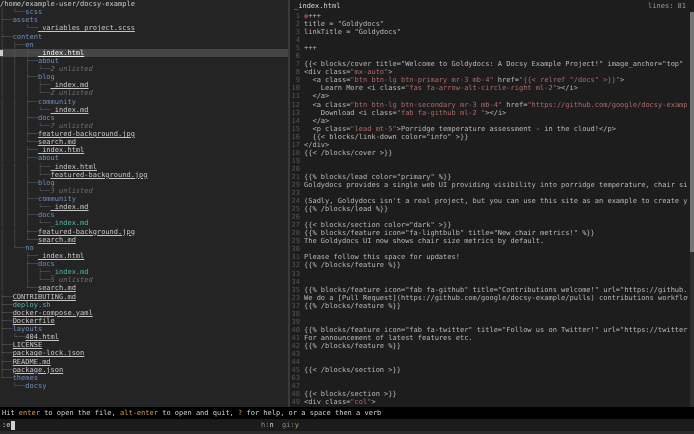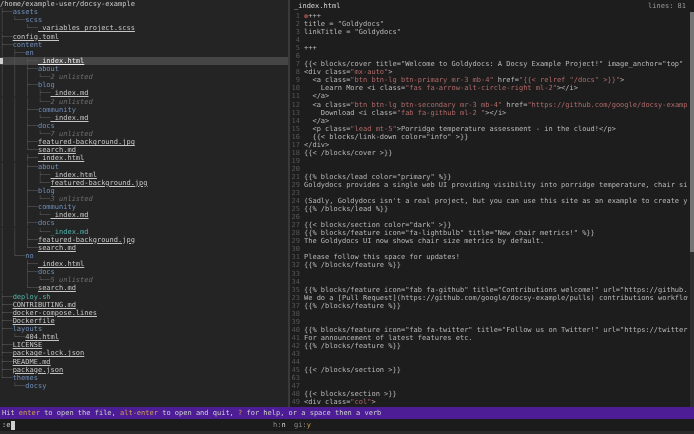--- a/index.html
+++ b/index.html
@@ -34,44 +34,43 @@
   .code-line { height:8.06px; line-height:8.06px; white-space:pre; overflow:hidden; display:flex; }
   .lnum { flex:0 0 14px; text-align:right; padding-right:4px; color:#575757; }
   .ltext { flex:1; overflow:hidden; white-space:pre; }
   .seg-p { color:#b9b9b9; }
   .seg-r { color:#b26a6a; }
   .seg-m { color:#8a4444; }
   
   #preview-scrollbar { position:absolute; right:0; top:12px; width:4px; height:395px; background:#2f2f2f; }
   #preview-scroll-thumb { position:absolute; top:0; left:0; width:4px; height:240px; background:#757575; }
   
-  #status-bar { position:absolute; left:0; top:407px; width:694px; height:12px; background:#4c1d95; line-height:12px; white-space:pre; overflow:hidden; padding-left:2px; }
+  #status-bar { position:absolute; left:0; top:407px; width:694px; height:12px; background:#000000; line-height:12px; white-space:pre; overflow:hidden; padding-left:2px; }
   .st-w { color:#cfcfcf; }
   .st-k { color:#cfa050; }
   
   #input-line { position:absolute; left:0; top:419px; width:694px; height:12px; background:#1b1b1b; line-height:12px; white-space:pre; }
   #input-value { position:absolute; left:2px; top:0; color:#d0d0d0; }
   #input-cursor { position:absolute; left:11px; top:2px; width:4px; height:9px; background:#cfcfcf; }
-  #flags { position:absolute; left:273px; top:0; white-space:pre; }
+  #flags { position:absolute; left:261px; top:0; white-space:pre; }
   .fl-d { color:#8c8c8c; }
   .fl-w { color:#d8d8d8; }
   .fl-k { color:#cfa050; }
   #bottom-strip { position:absolute; left:0; top:431px; width:694px; height:3px; background:#2a2a2a; }
 </style>
 </head>
 <body>
 
 <div id="screen">
 
   <div id="tree-panel">
       <div class="tree-row"><span class="name t-root">/home/example-user/docsy-example</span></div>
+      <div class="tree-row"><span class="branch">│  └──</span><span class="name t-dir">scss</span></div>
       <div class="tree-row"><span class="branch">├──</span><span class="name t-dir">assets</span></div>
-      <div class="tree-row"><span class="branch">│  └──</span><span class="name t-dir">scss</span></div>
       <div class="tree-row"><span class="branch">│     └──</span><span class="name t-file">_variables_project.scss</span></div>
-      <div class="tree-row"><span class="branch">├──</span><span class="name t-file">config.toml</span></div>
       <div class="tree-row"><span class="branch">├──</span><span class="name t-dir">content</span></div>
       <div class="tree-row"><span class="branch">│  ├──</span><span class="name t-dir">en</span></div>
       <div class="tree-row sel"><span class="sel-marker"></span><span class="branch">│  │  ├──</span><span class="name t-file">_index.html</span></div>
       <div class="tree-row"><span class="branch">│  │  ├──</span><span class="name t-dir">about</span></div>
       <div class="tree-row"><span class="branch">│  │  │  └──</span><span class="name t-unlisted">2 unlisted</span></div>
       <div class="tree-row"><span class="branch">│  │  ├──</span><span class="name t-dir">blog</span></div>
       <div class="tree-row"><span class="branch">│  │  │  ├──</span><span class="name t-file">_index.md</span></div>
       <div class="tree-row"><span class="branch">│  │  │  └──</span><span class="name t-unlisted">2 unlisted</span></div>
       <div class="tree-row"><span class="branch">│  │  ├──</span><span class="name t-dir">community</span></div>
       <div class="tree-row"><span class="branch">│  │  │  └──</span><span class="name t-file">_index.md</span></div>
@@ -87,25 +86,26 @@
       <div class="tree-row"><span class="branch">│  │  │  └──</span><span class="name t-unlisted">3 unlisted</span></div>
       <div class="tree-row"><span class="branch">│  │  ├──</span><span class="name t-dir">community</span></div>
       <div class="tree-row"><span class="branch">│  │  │  └──</span><span class="name t-file">_index.md</span></div>
       <div class="tree-row"><span class="branch">│  │  ├──</span><span class="name t-dir">docs</span></div>
       <div class="tree-row"><span class="branch">│  │  │  └──</span><span class="name t-exec">_index.md</span></div>
       <div class="tree-row"><span class="branch">│  │  ├──</span><span class="name t-file">featured-background.jpg</span></div>
       <div class="tree-row"><span class="branch">│  │  └──</span><span class="name t-file">search.md</span></div>
       <div class="tree-row"><span class="branch">│  └──</span><span class="name t-dir">no</span></div>
       <div class="tree-row"><span class="branch">│     ├──</span><span class="name t-file">_index.html</span></div>
       <div class="tree-row"><span class="branch">│     ├──</span><span class="name t-dir">docs</span></div>
+      <div class="tree-row"><span class="branch">│     │  ├──</span><span class="name t-exec">_index.md</span></div>
       <div class="tree-row"><span class="branch">│     │  └──</span><span class="name t-unlisted">5 unlisted</span></div>
       <div class="tree-row"><span class="branch">│     └──</span><span class="name t-file">search.md</span></div>
+      <div class="tree-row"><span class="branch">├──</span><span class="name t-file">CONTRIBUTING.md</span></div>
       <div class="tree-row"><span class="branch">├──</span><span class="name t-exec">deploy.sh</span></div>
-      <div class="tree-row"><span class="branch">├──</span><span class="name t-file">CONTRIBUTING.md</span></div>
-      <div class="tree-row"><span class="branch">├──</span><span class="name t-file">docker-compose.lines</span></div>
+      <div class="tree-row"><span class="branch">├──</span><span class="name t-file">docker-compose.yaml</span></div>
       <div class="tree-row"><span class="branch">├──</span><span class="name t-file">Dockerfile</span></div>
       <div class="tree-row"><span class="branch">├──</span><span class="name t-dir">layouts</span></div>
       <div class="tree-row"><span class="branch">│  └──</span><span class="name t-file">404.html</span></div>
       <div class="tree-row"><span class="branch">├──</span><span class="name t-file">LICENSE</span></div>
       <div class="tree-row"><span class="branch">├──</span><span class="name t-file">package-lock.json</span></div>
       <div class="tree-row"><span class="branch">├──</span><span class="name t-file">README.md</span></div>
       <div class="tree-row"><span class="branch">├──</span><span class="name t-file">package.json</span></div>
       <div class="tree-row"><span class="branch">└──</span><span class="name t-dir">themes</span></div>
       <div class="tree-row"><span class="branch">   └──</span><span class="name t-dir">docsy</span></div>
     </div>

